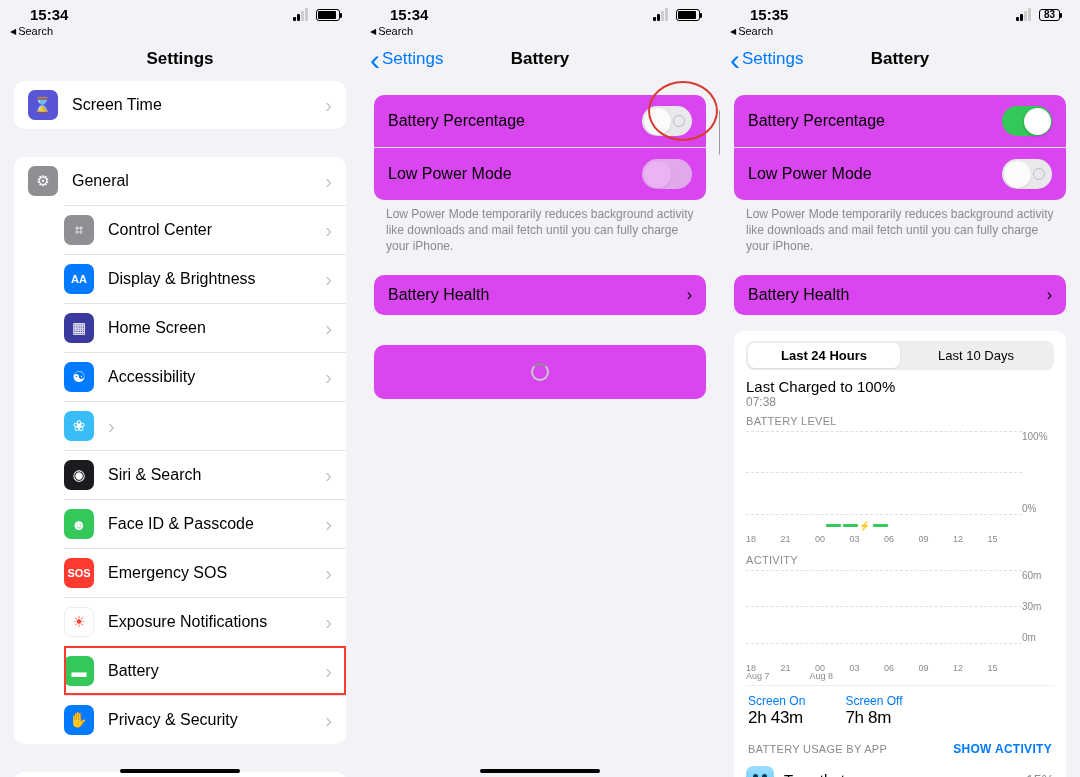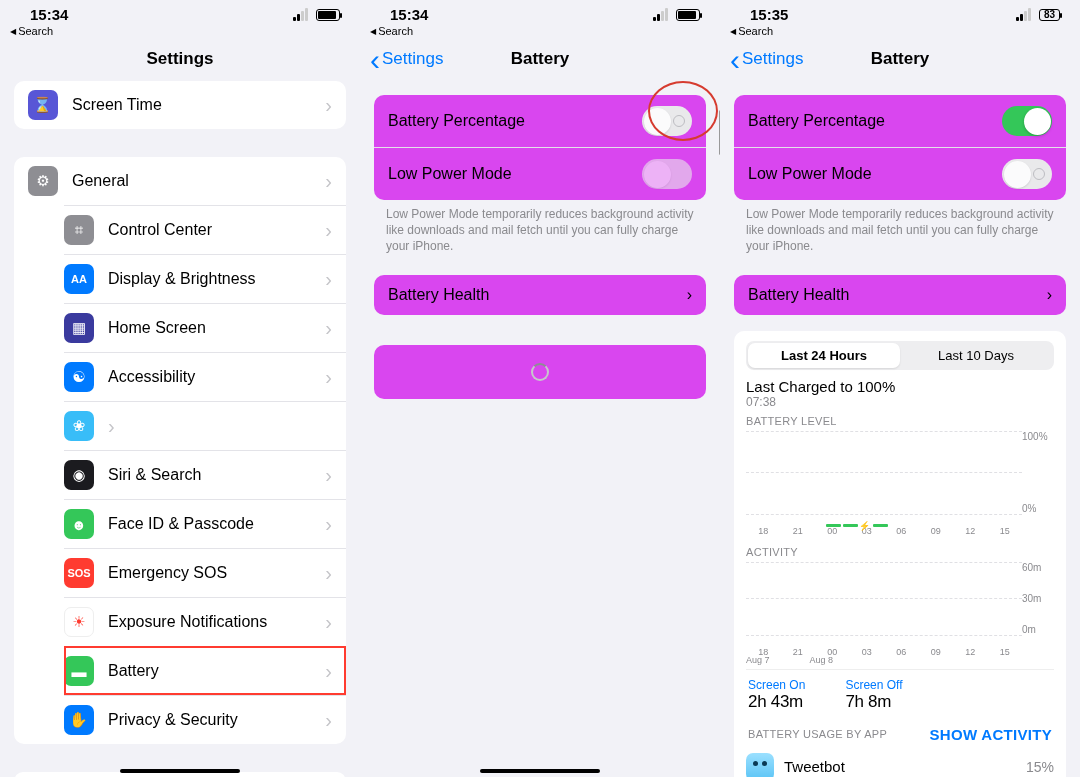--- a/index.html
+++ b/index.html
@@ -63,26 +63,26 @@
   .card { margin:16px 14px 12px; background:#fff; border-radius:10px; padding:10px 12px 2px; font-size:12px;}
   .tiny-label { font-size:11px; color:#8a8a8e; letter-spacing:0.3px; margin-top:6px; text-transform:uppercase;}
   .chart { position:relative; height:95px; margin-top:4px;}
   .chart .yaxis { position:absolute; right:0; top:0; bottom:12px; width:32px; display:flex; flex-direction:column; justify-content:space-between; font-size:10px; color:#8a8a8e; text-align:left;}
   .chart .grid { position:absolute; left:0; right:32px; top:0; bottom:12px;}
   .chart .gridline{position:absolute;left:0;right:0;height:0;border-top:1px dashed #e0e0e4;}
   .chart .bars { position:absolute; left:0; right:34px; top:0; bottom:12px; display:flex; align-items:flex-end; gap:0;}
   .chart .bars .b { flex:1; margin:0 0.5px; display:flex; flex-direction:column-reverse;}
   .chart .bars .b i { display:block; width:100%; }
   .xticks { display:flex; font-size:9px; color:#8a8a8e; padding-right:32px;}
-  .xticks span{flex:1; text-align:center;}
+  .xticks span{flex:1; margin-top:8px;}
   .screentime { display:flex; gap:40px; padding:8px 2px 10px; border-top:0.5px solid #eee; margin-top:4px;}
   .screentime .col .h{ color:#007aff; font-size:12px;}
   .screentime .col .v{ font-size:17px; letter-spacing:-0.3px;}
   .usage-head { display:flex; justify-content:space-between; align-items:center; padding:4px 2px 6px; }
-  .usage-head .link{ color:#007aff; font-size:15px; font-weight:600; letter-spacing:0.3px;}
+  .usage-head .link{ color:#007aff; font-size:12px; font-weight:600; letter-spacing:0.3px;}
   .approw{display:flex; align-items:center; gap:10px; padding:4px 0 8px;}
   .approw .aicon{width:28px;height:28px;border-radius:7px;background:linear-gradient(#9be0ff,#59c3f5);position:relative;}
   .approw .aicon::before,.approw .aicon::after{content:"";position:absolute;width:5px;height:5px;background:#0b3a55;border-radius:50%;top:8px;}
   .approw .aicon::before{left:7px;} .approw .aicon::after{right:7px;}
   .approw .pct{margin-left:auto;color:#8a8a8e;font-size:14px;}
   .datelabels{display:flex;font-size:9px;color:#8a8a8e;padding-right:32px;margin-top:-2px;}
   .datelabels span:first-child{flex:0.23;} .datelabels span:last-child{flex:0.77;}
   .chargebar{position:absolute;left:26%;right:54%;bottom:-2px;height:4px;display:flex;align-items:center;gap:2px;}
   .chargebar i{height:3px;flex:1;background:#34c759;border-radius:1px;}
   .chargebar .bolt{color:#34c759;font-size:9px;}

